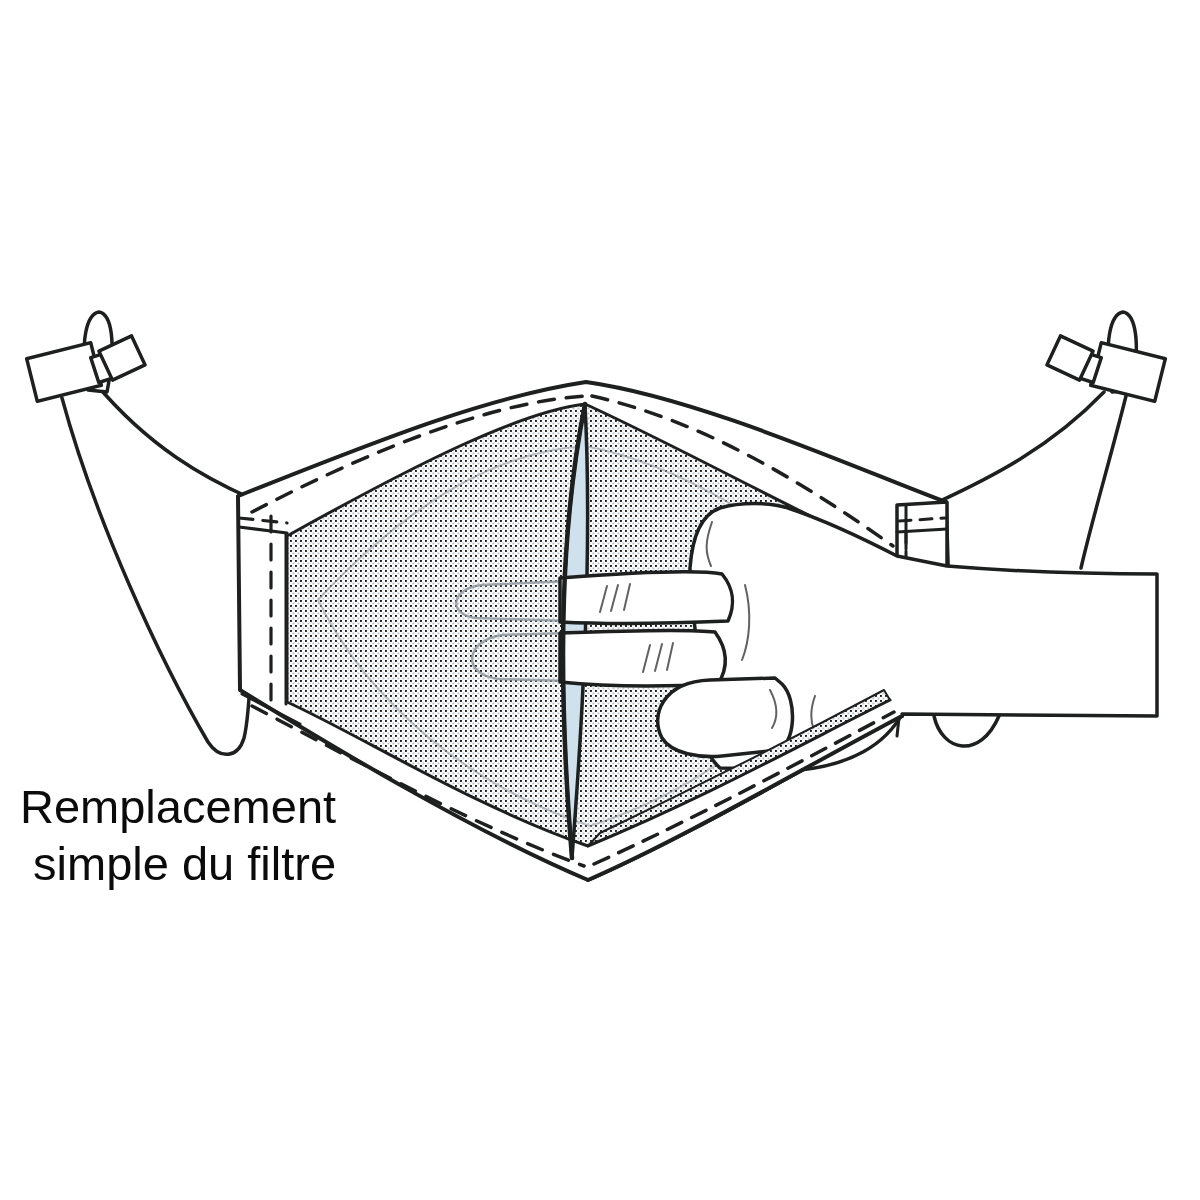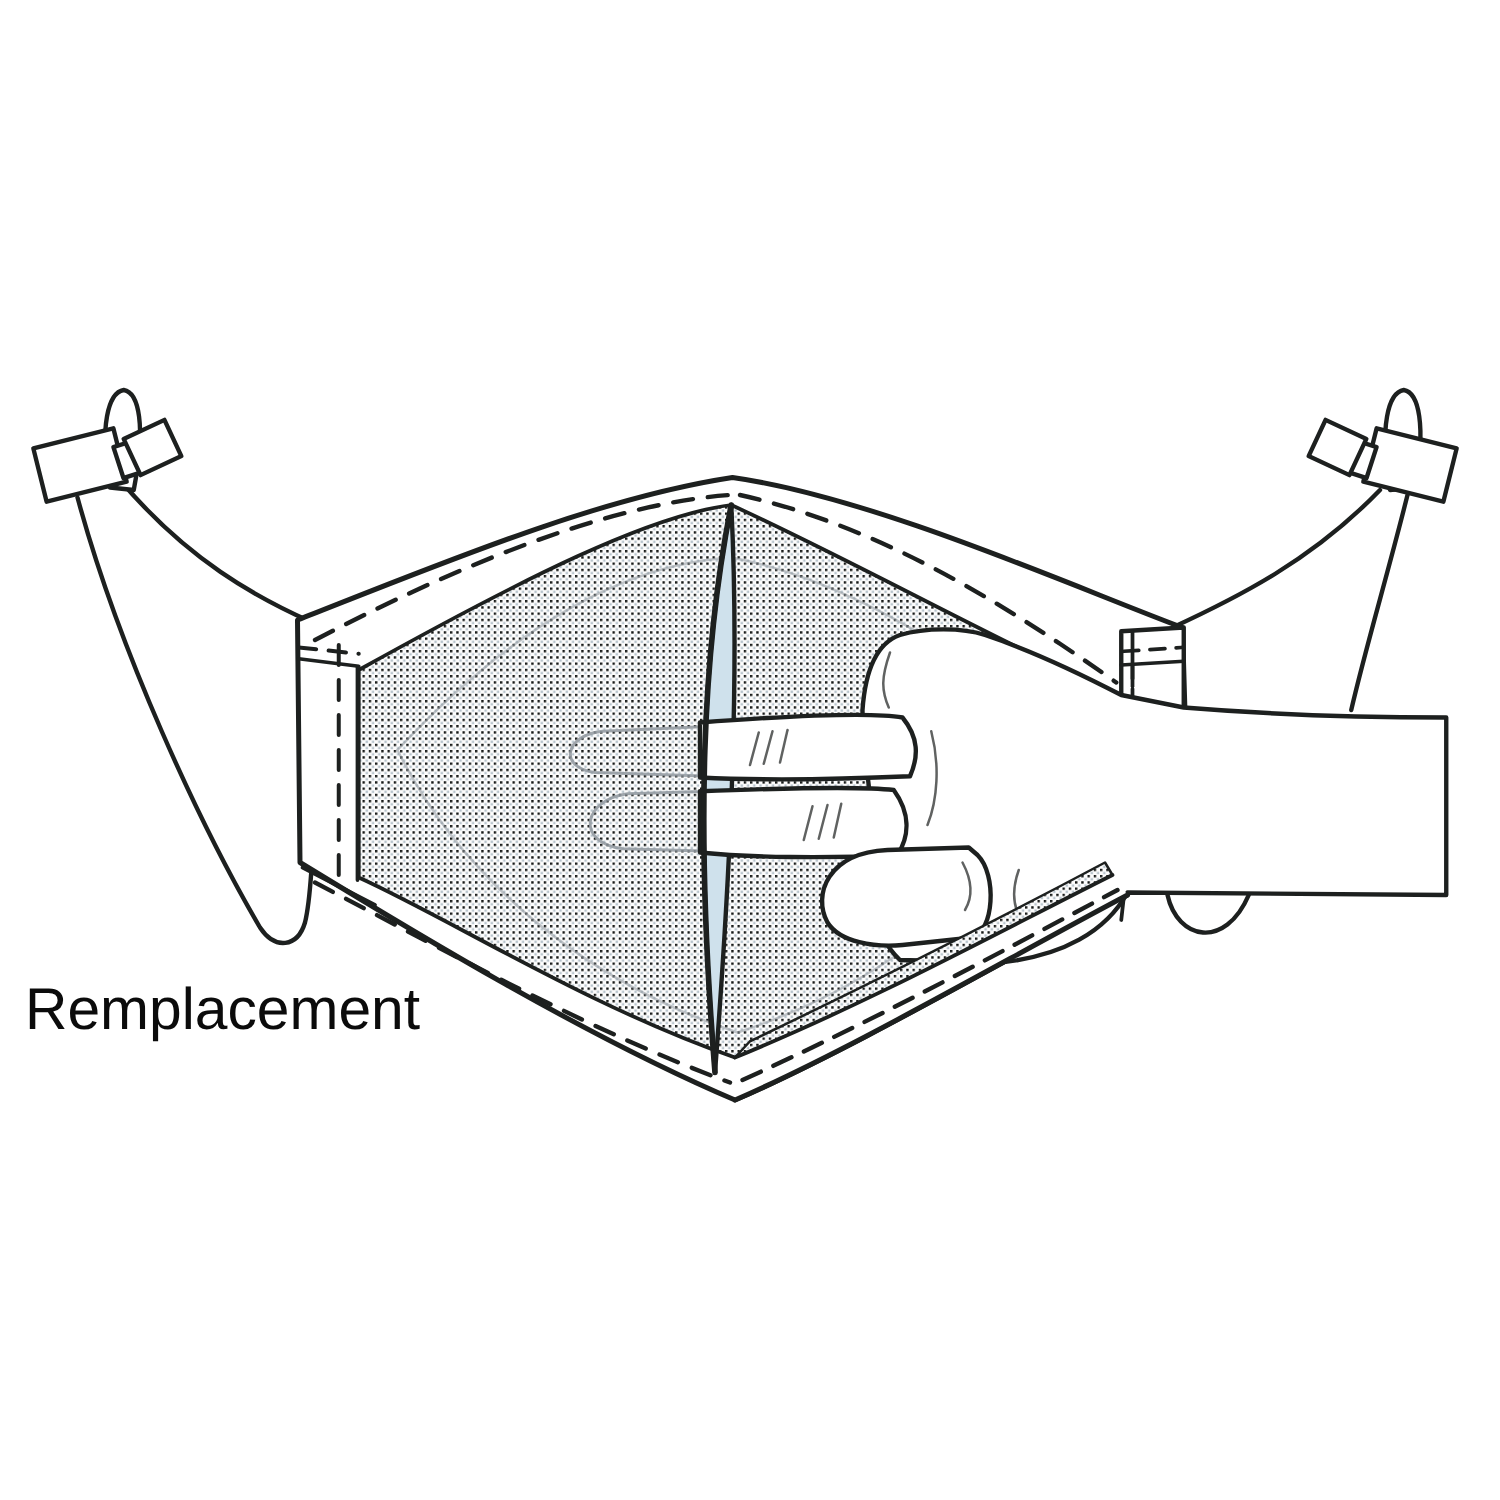--- a/index.html
+++ b/index.html
@@ -182,14 +182,15 @@
         <path d="M 890 700 C 800 745 700 800 588 846" stroke-width="3"></path>
         <path d="M 588 880 C 680 840 800 770 902 716" stroke-width="4"></path>
         <path d="M 594 864 C 700 816 800 762 894 712" stroke-dasharray="16 11" stroke-width="3.5"></path>
         <path d="M 899 718 L 897 736" stroke-width="3"></path>
       </g>
     </g>
   </svg>
 
   <div class="caption">
     <span>Remplacement</span>
+    <span>simple du filtre</span>
   </div>
 </div>
 
 </body></html>

